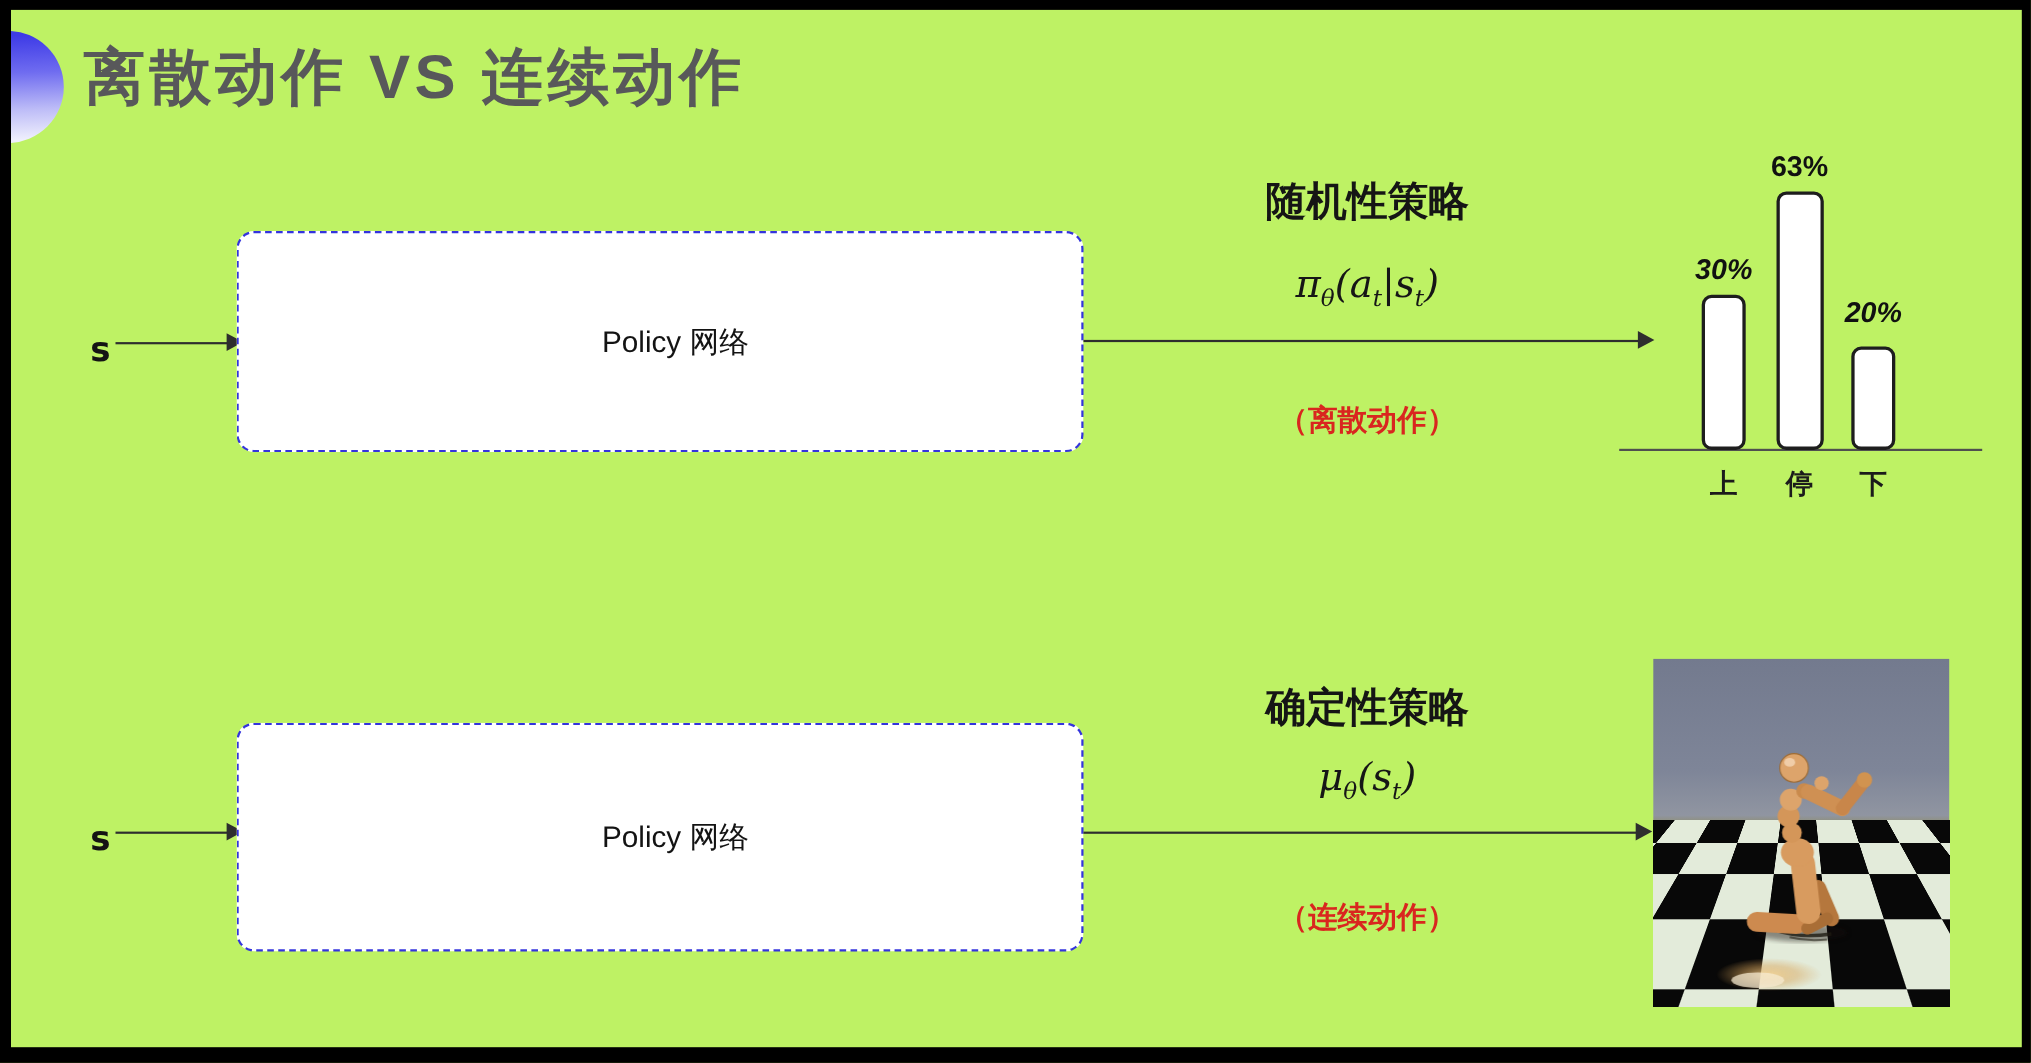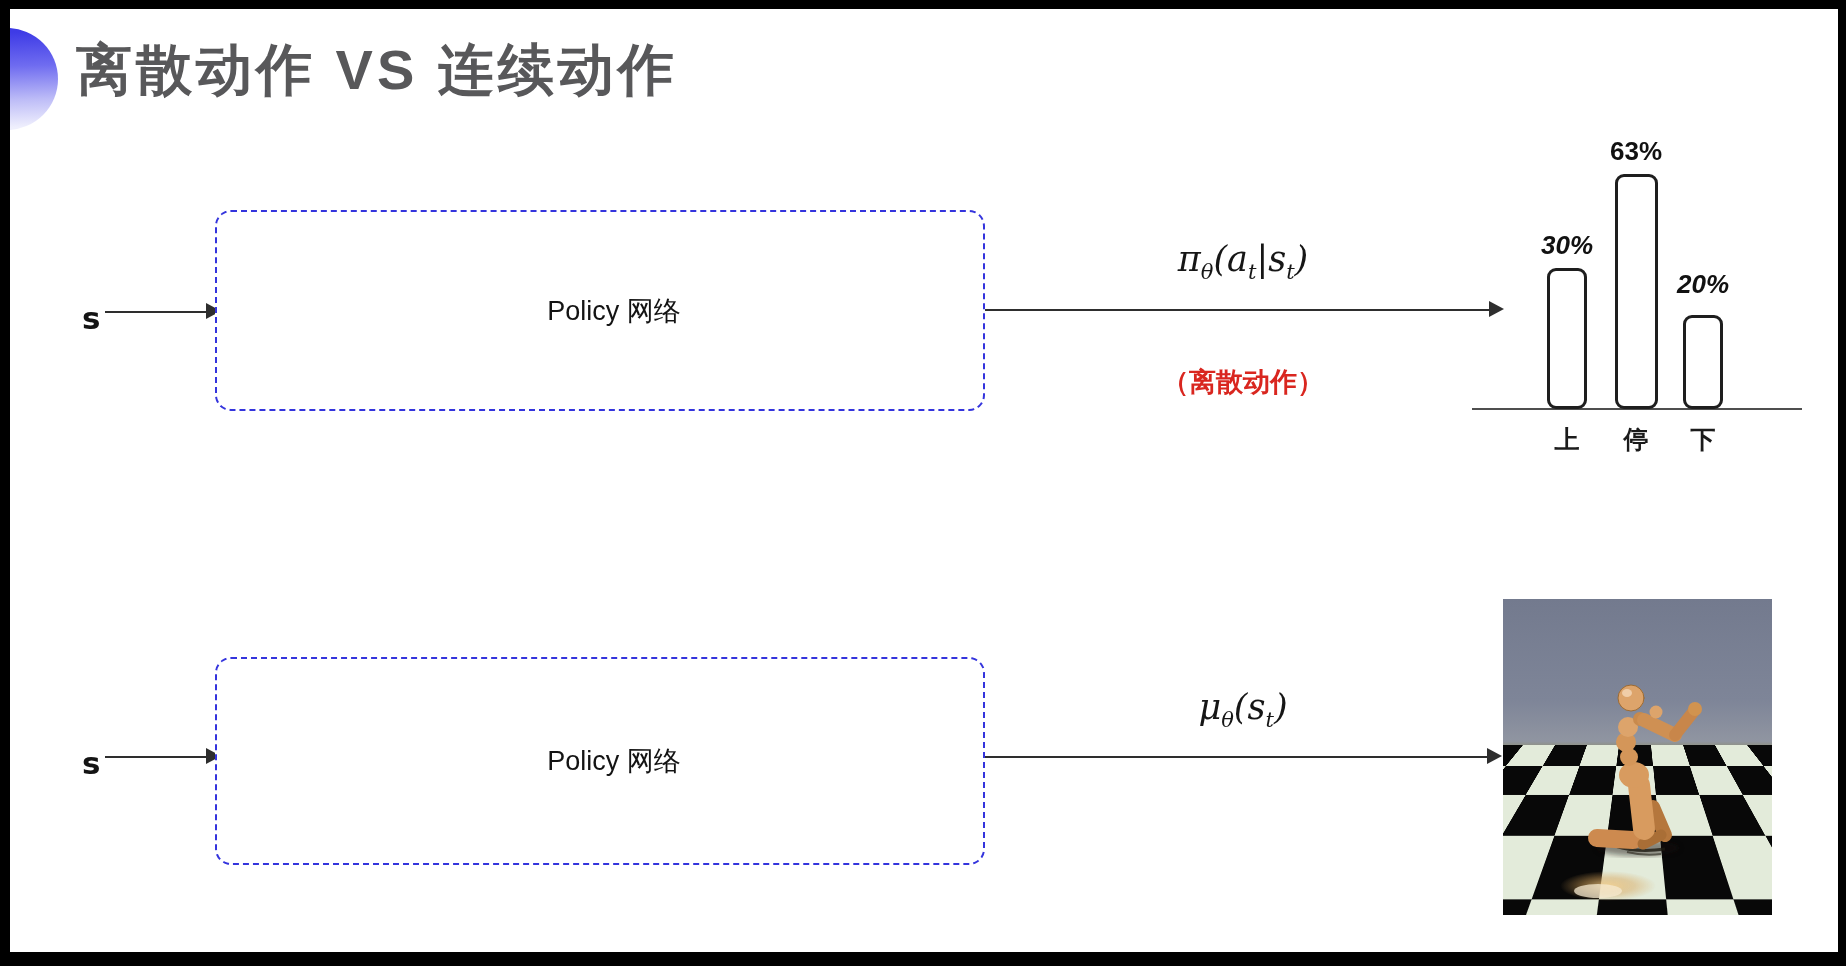--- a/index.html
+++ b/index.html
@@ -1,18 +1,18 @@
 <!DOCTYPE html>
 <html><head>
 <meta charset="utf-8">
 <style>
   html,body{margin:0;padding:0;background:#000;}
   .stage{position:relative;width:1846px;height:966px;background:#000;overflow:hidden;
          font-family:"Liberation Sans","DejaVu Sans",sans-serif;}
-  .slide{position:absolute;left:10px;top:9px;width:1828px;height:943px;background:#ffffff;overflow:hidden;}
+  .slide{position:absolute;left:10px;top:9px;width:1828px;height:943px;background:#bef264;overflow:hidden;}
 
   
   .deco-circle{position:absolute;left:-54px;top:19px;width:102px;height:102px;border-radius:50%;
     background:linear-gradient(178deg,#3e3be6 6%,#6f6cf0 38%,#bdbcf7 70%,#efeffd 96%);}
   .title{position:absolute;left:66px;top:24px;margin:0;font-size:56px;font-weight:600;
     letter-spacing:4px;color:#58585a;white-space:nowrap;}
 
   
   .s-label{position:absolute;font-size:31px;font-weight:700;color:#141414;
     font-family:"DejaVu Sans","Liberation Sans",sans-serif;}
@@ -54,20 +54,21 @@
 
     <div class="deco-circle"></div>
     <h1 class="title" style="color: rgb(88, 88, 90);">离散动作 VS 连续动作</h1>
 
     <span class="s-label" style="left:72px;top:291px;">s</span>
     <div class="arrow" style="left:95px;top:302px;width:102px;"></div>
     <div class="policy-box" style="left: 205px; top: 201px; width: 766px; height: 197px; border-color: rgb(52, 52, 221);">
       <span class="box-text">Policy 网络</span>
     </div>
     <div class="arrow" style="left:975px;top:300px;width:505px;"></div>
+    <div class="policy-title" style="left:1000px;top:154px;">随机性策略</div>
     <div class="formula" style="left:1000px;top:224px;"><span class="tok">π</span><sub>θ</sub><span class="tok">(</span><span class="tok">a</span><sub>t</sub><span class="tok">|</span><span class="tok">s</span><sub>t</sub><span class="tok">)</span></div>
     <div class="action-note" style="left: 1000px; top: 358px; color: rgb(217, 38, 31);">（离散动作）</div>
 
     <div class="chart">
       <div class="baseline"></div>
     <div class="bar" style="left: 82px; width: 40px; top: 159px; height: 141px; background: rgb(255, 255, 255); border-color: rgb(30, 30, 30);"></div>
         <div class="val-label" style="left: 52px; top: 121px; font-style: italic;">30%</div>
         <div class="cat-label" style="left: 52px;">上</div>
         <div class="bar" style="left: 149.5px; width: 43px; top: 65px; height: 235px; background: rgb(255, 255, 255); border-color: rgb(30, 30, 30);"></div>
         <div class="val-label" style="left: 121px; top: 27px;">63%</div>
@@ -76,21 +77,23 @@
         <div class="val-label" style="left: 188px; top: 160px; font-style: italic;">20%</div>
         <div class="cat-label" style="left: 188px;">下</div>
       </div>
 
     <span class="s-label" style="left:72px;top:736px;">s</span>
     <div class="arrow" style="left:95px;top:747px;width:102px;"></div>
     <div class="policy-box" style="left: 205px; top: 648px; width: 766px; height: 204px; border-color: rgb(52, 52, 221);">
       <span class="box-text">Policy 网络</span>
     </div>
     <div class="arrow" style="left:975px;top:747px;width:503px;"></div>
+    <div class="policy-title" style="left:1000px;top:614px;">确定性策略</div>
     <div class="formula" style="left:1000px;top:672px;"><span class="tok">μ</span><sub>θ</sub><span class="tok">(</span><span class="tok">s</span><sub>t</sub><span class="tok">)</span></div>
+    <div class="action-note" style="left: 1000px; top: 810px; color: rgb(217, 38, 31);">（连续动作）</div>
 
     <div class="mujoco">
       <div class="floor"></div>
       <svg width="269" height="316" viewBox="0 0 269 316">
         <defs>
           <radialGradient id="glow" cx="50%" cy="50%" r="50%">
             <stop offset="0%" stop-color="#f2cd8a" stop-opacity="0.85"></stop>
             <stop offset="55%" stop-color="#d9a55a" stop-opacity="0.45"></stop>
             <stop offset="100%" stop-color="#d9a55a" stop-opacity="0"></stop>
           </radialGradient>

